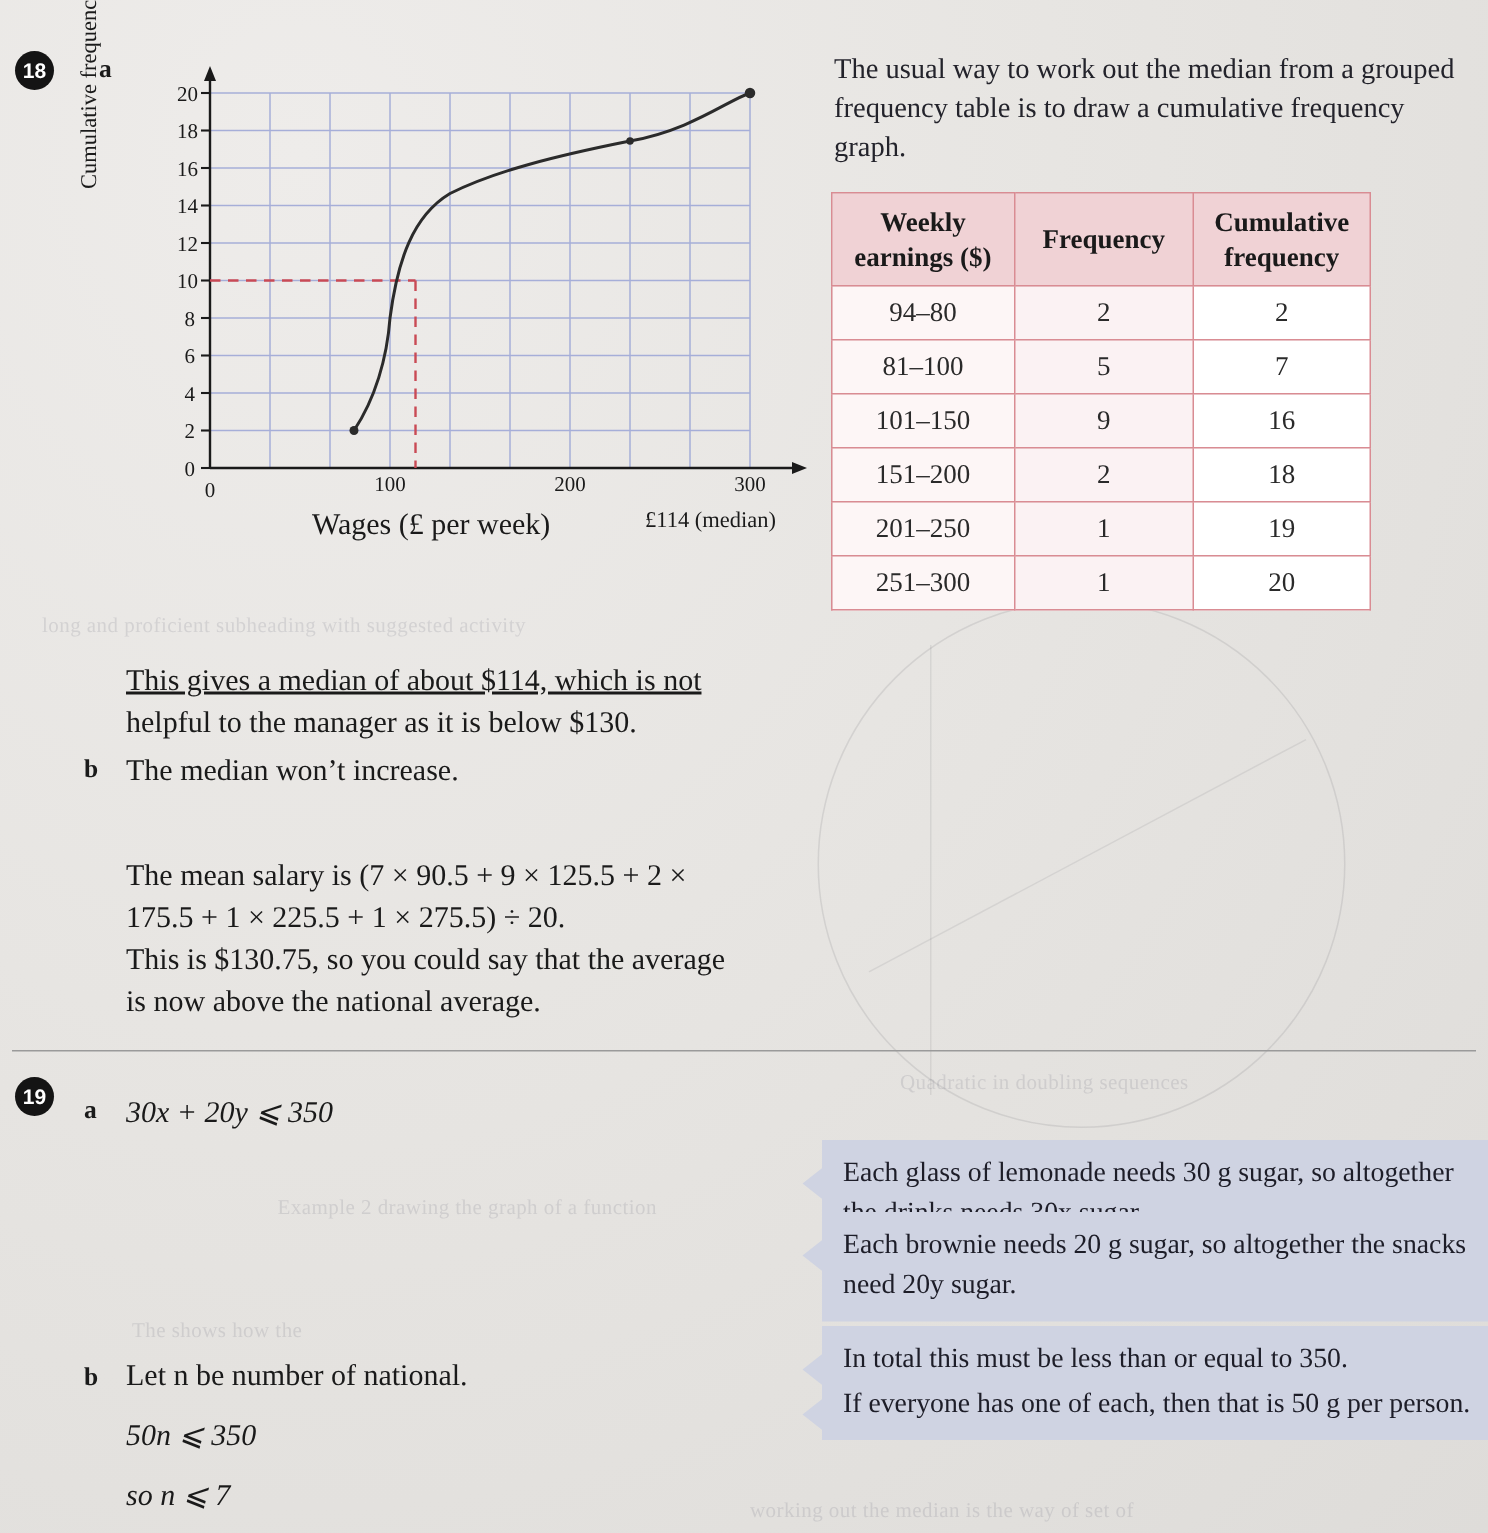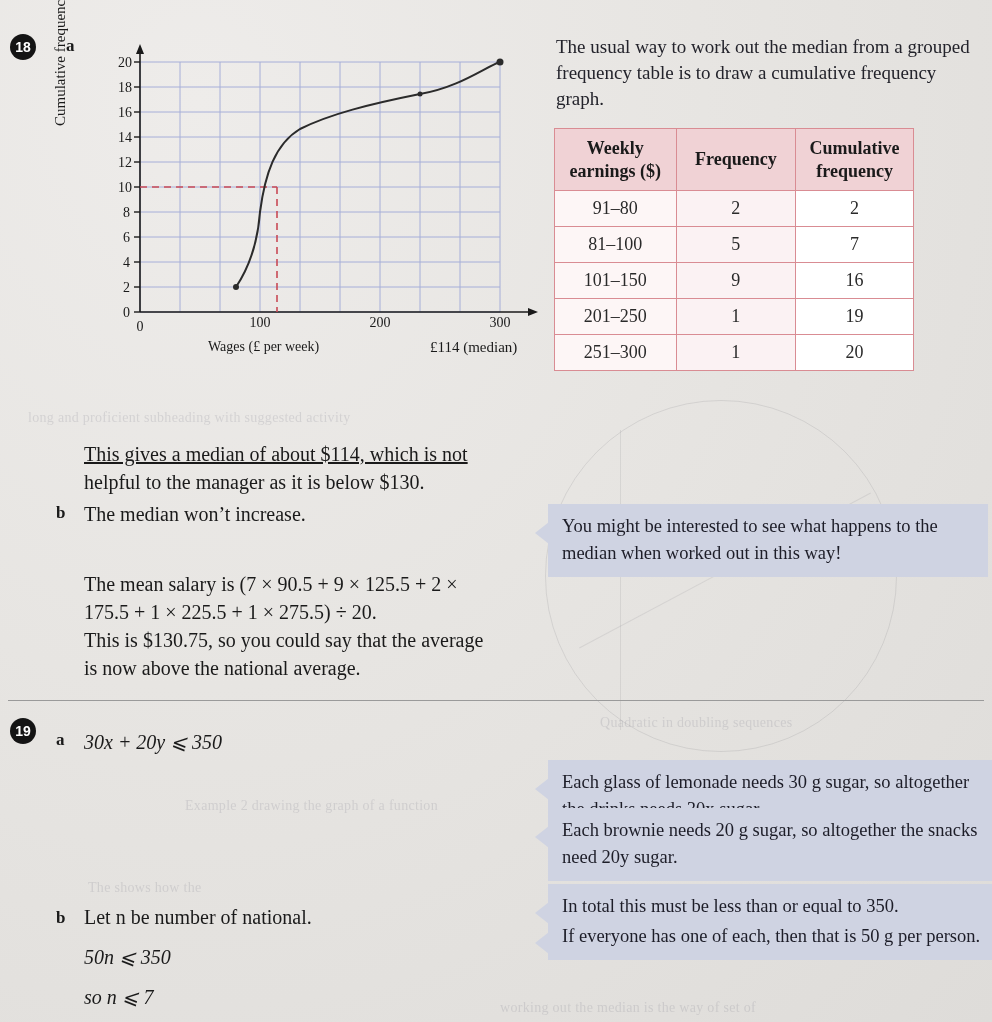--- a/index.html
+++ b/index.html
@@ -82,21 +82,21 @@
     top: 92px;
     transform: rotate(-90deg);
     transform-origin: left top;
     font-size: 15px;
     white-space: nowrap;
   }
   .axis-title-x {
     position: absolute;
     left: 148px;
     top: 305px;
-    font-size: 14px;
+    font-size: 20px;
   }
   .median-label {
     position: absolute;
     left: 370px;
     top: 305px;
     font-size: 15px;
   }
 
   
   .panel-text {
@@ -276,33 +276,38 @@
   <table class="freq-table">
     <thead>
       <tr>
         <th style="width:160px;">Weekly earnings ($)</th>
         <th style="width:140px;">Frequency</th>
         <th style="width:128px;">Cumulative frequency</th>
       </tr>
     </thead>
     <tbody>
       <tr>
-        <td>91–80</td>
+        <td>94–80</td>
         <td class="col-b">2</td>
         <td class="col-c">2</td>
       </tr>
       <tr>
         <td>81–100</td>
         <td class="col-b">5</td>
         <td class="col-c">7</td>
       </tr>
       <tr>
         <td>101–150</td>
         <td class="col-b">9</td>
         <td class="col-c">16</td>
+      </tr>
+      <tr>
+        <td>151–200</td>
+        <td class="col-b">2</td>
+        <td class="col-c">18</td>
       </tr>
       <tr>
         <td>201–250</td>
         <td class="col-b">1</td>
         <td class="col-c">19</td>
       </tr>
       <tr>
         <td>251–300</td>
         <td class="col-b">1</td>
         <td class="col-c">20</td>
@@ -313,21 +318,20 @@
   <div class="ans" style="left:84px;top:440px;text-decoration:underline;">This gives a median of about $114, which is not</div>
   <div class="ans" style="left:84px;top:468px;">helpful to the manager as it is below $130.</div>
 
   <div class="part-label" style="left:56px;top:503px;">b</div>
   <div class="ans" style="left:84px;top:500px;">The median won’t increase.</div>
   <div class="ans" style="left:84px;top:570px;">The mean salary is (7 × 90.5 + 9 × 125.5 + 2 ×</div>
   <div class="ans" style="left:84px;top:598px;">175.5 + 1 × 225.5 + 1 × 275.5) ÷ 20.</div>
   <div class="ans" style="left:84px;top:626px;">This is $130.75, so you could say that the average</div>
   <div class="ans" style="left:84px;top:654px;">is now above the national average.</div>
 
-  <div class="callout" style="left:548px;top:504px;width:414px;">You might be interested to see what happens to the median when worked out in this way!</div>
 
   <div class="hrule"></div>
 
   <div class="qnum" style="left:10px;top:718px;">19</div>
   <div class="part-label" style="left:56px;top:730px;">a</div>
   <div class="ans ital" style="left:84px;top:728px;">30x + 20y ⩽ 350</div>
 
   <div class="callout" style="left:548px;top:760px;width:420px;">Each glass of lemonade needs 30 g sugar, so altogether the drinks needs 30x sugar.</div>
   <div class="callout" style="left:548px;top:808px;width:420px;">Each brownie needs 20 g sugar, so altogether the snacks need 20y sugar.</div>
   <div class="callout" style="left:548px;top:884px;width:420px;">In total this must be less than or equal to 350.</div>

